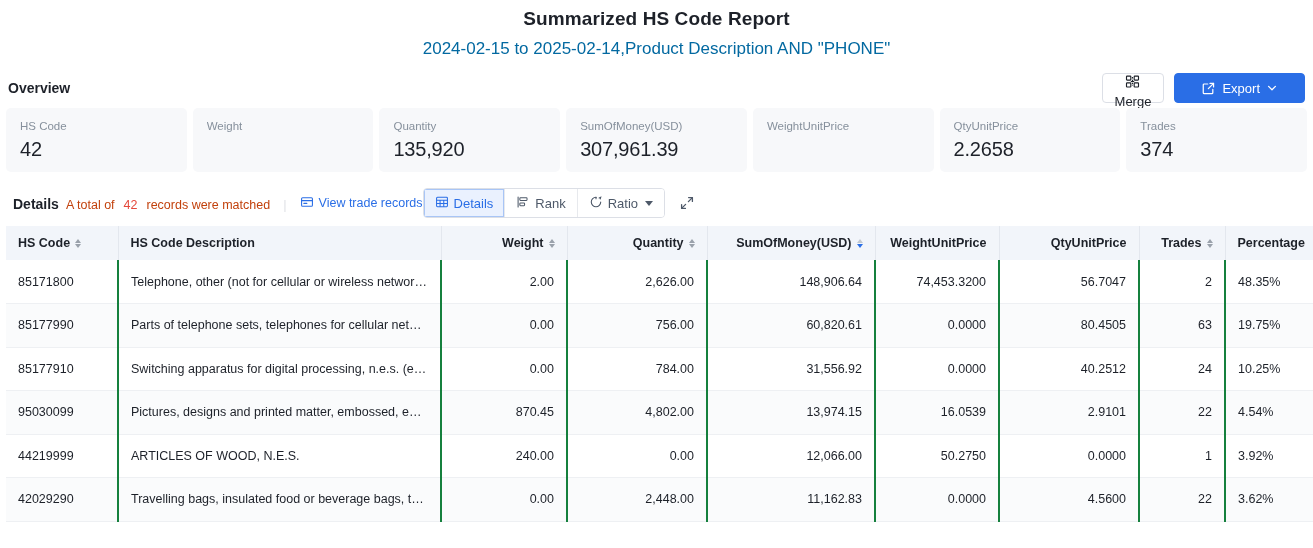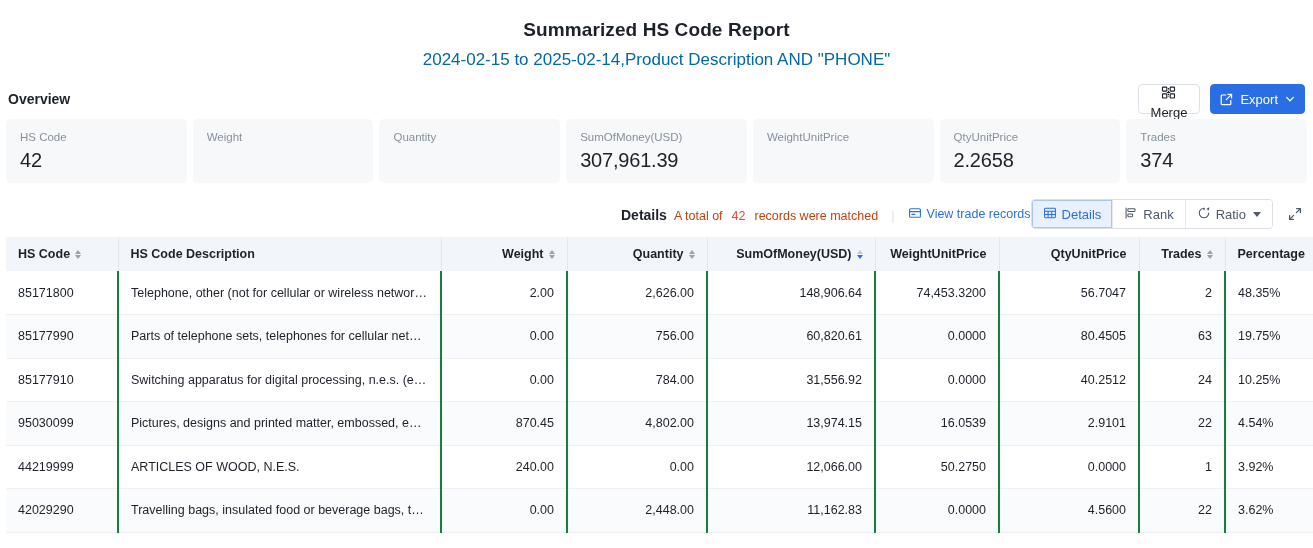--- a/index.html
+++ b/index.html
@@ -7,21 +7,21 @@
     margin: 0; padding: 0;
     width: 1313px; height: 548px;
     background: #ffffff;
     font-family: "Liberation Sans", sans-serif;
     color: #1d2129;
     overflow: hidden;
   }
   .page { width: 1313px; height: 548px; position: relative; }
 
   
-  .title-block { padding-top: 17px; text-align: center; }
+  .title-block { padding-top: 6px; text-align: center; }
   .report-title {
     font-size: 19px; font-weight: 600; color: #1d2129;
     line-height: 26px; letter-spacing: .1px;
   }
   .report-subtitle {
     font-size: 17px; color: #0369a1; line-height: 22px;
     margin-top: 6px;
   }
 
   
@@ -37,21 +37,21 @@
     display: inline-flex; align-items: center; gap: 6px;
     height: 30px; padding: 0 12px;
     border-radius: 4px; font-size: 13px; line-height: 1;
     cursor: pointer; user-select: none; white-space: nowrap;
   }
   .btn-default {
     background: #ffffff; border: 1px solid #dcdfe6; color: #1d2129; flex-direction: column;
   }
   .btn-primary {
     background: #2a6ee6; border: 1px solid #2a6ee6; color: #ffffff;
-    padding: 0 8px;
+    padding: 0 26px;
     justify-content: space-between;
   }
   .btn svg { display: block; }
 
   
   .cards {
     display: flex; gap: 6px;
     padding: 8px 6px 0 6px;
   }
   .card {
@@ -67,21 +67,21 @@
     white-space: nowrap; overflow: hidden; text-overflow: ellipsis;
   }
   .card-value {
     font-size: 20px; color: #1d2129; line-height: 28px;
     margin-top: 1px; white-space: nowrap;
     letter-spacing: -.2px;
   }
 
   
   .details-bar {
-    display: flex; align-items: center; justify-content: flex-end;
+    display: flex; align-items: center; justify-content: flex-start;
     padding: 16px 6px 8px 13px;
   }
   .details-left { display: flex; align-items: baseline; gap: 7px; font-size: 12.5px; }
   .details-heading { font-size: 14px; font-weight: 700; color: #1d2129; }
   .details-meta { color: #c2410c; font-size: 12.5px; }
   .details-count { color: #e4483b; font-size: 12.5px; padding: 0 2px; }
   .vsep { color: #e0e2e6; padding: 0 6px; font-size: 13px; }
   .link-records {
     display: inline-flex; align-items: center; gap: 5px;
     color: #2a6ee6; font-size: 12.5px; cursor: pointer;
@@ -193,20 +193,21 @@
   <div class="cards" id="cards-container">
       <div class="card">
         <div class="card-label">HS Code</div>
         <div class="card-value">42</div>
       </div>
       <div class="card">
         <div class="card-label">Weight</div>
       </div>
       <div class="card">
         <div class="card-label">Quantity</div>
+        <div class="card-value">135,920</div>
       </div>
       <div class="card">
         <div class="card-label">SumOfMoney(USD)</div>
         <div class="card-value">307,961.39</div>
       </div>
       <div class="card">
         <div class="card-label">WeightUnitPrice</div>
       </div>
       <div class="card">
         <div class="card-label">QtyUnitPrice</div>

